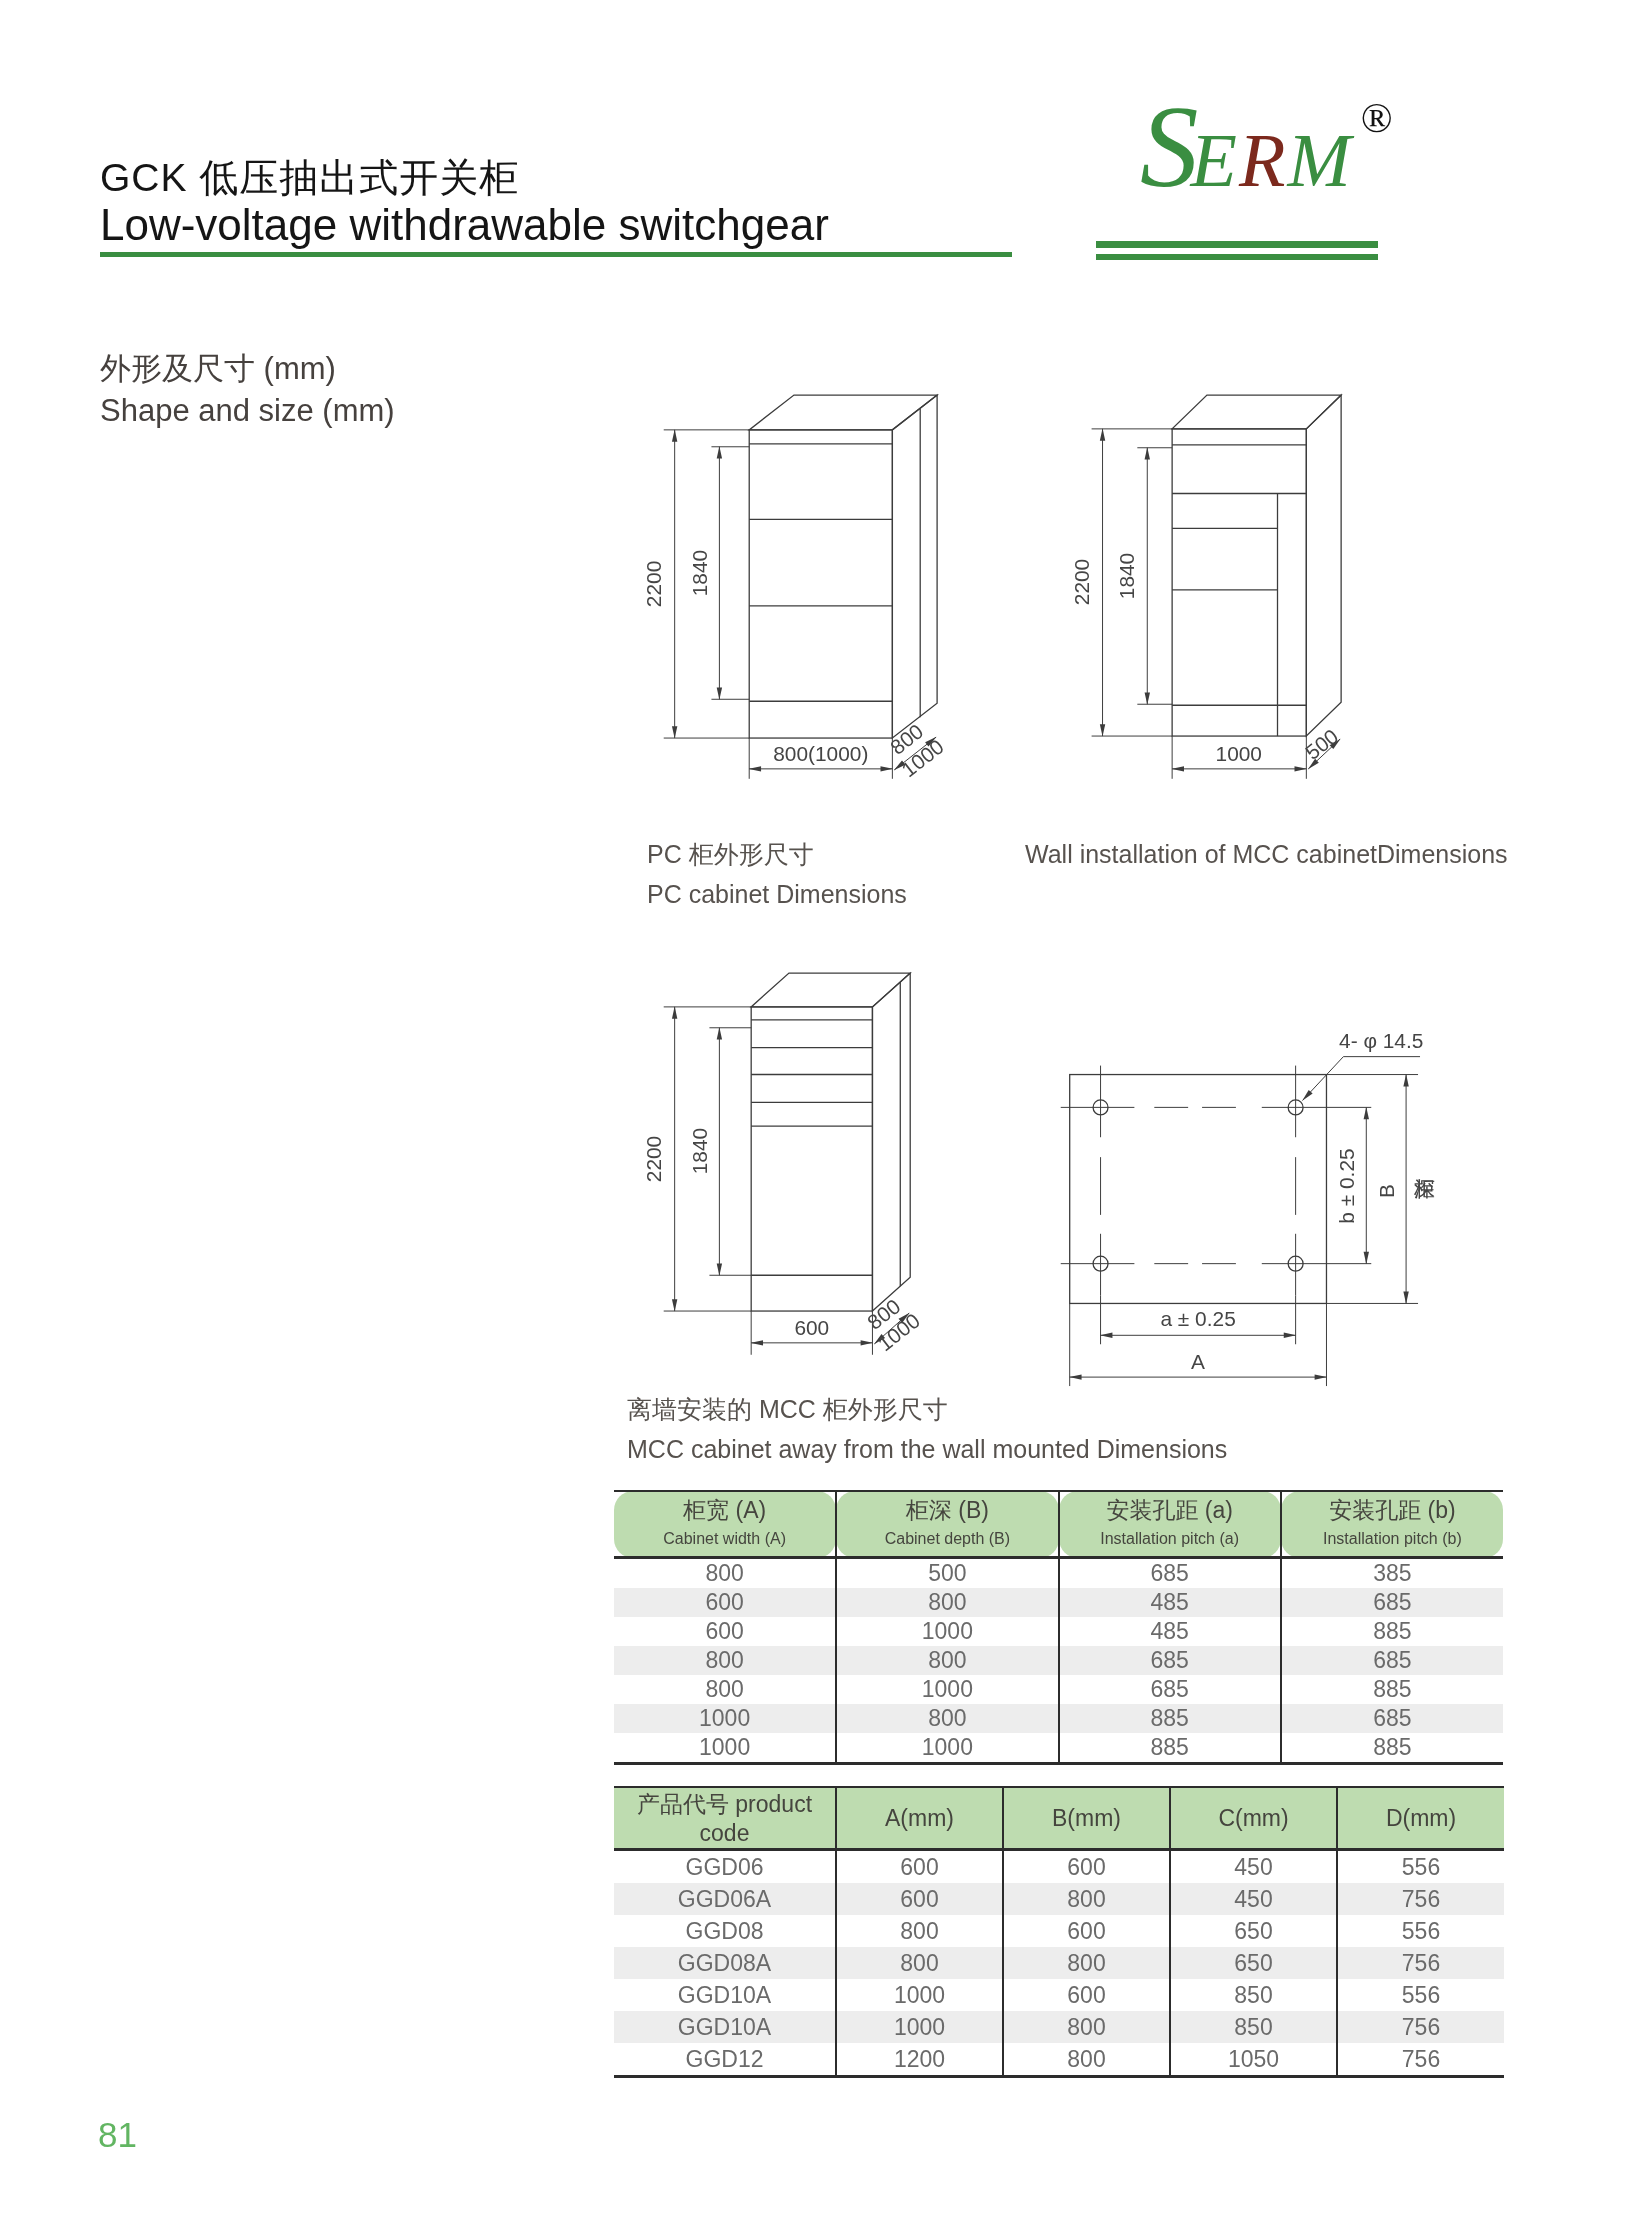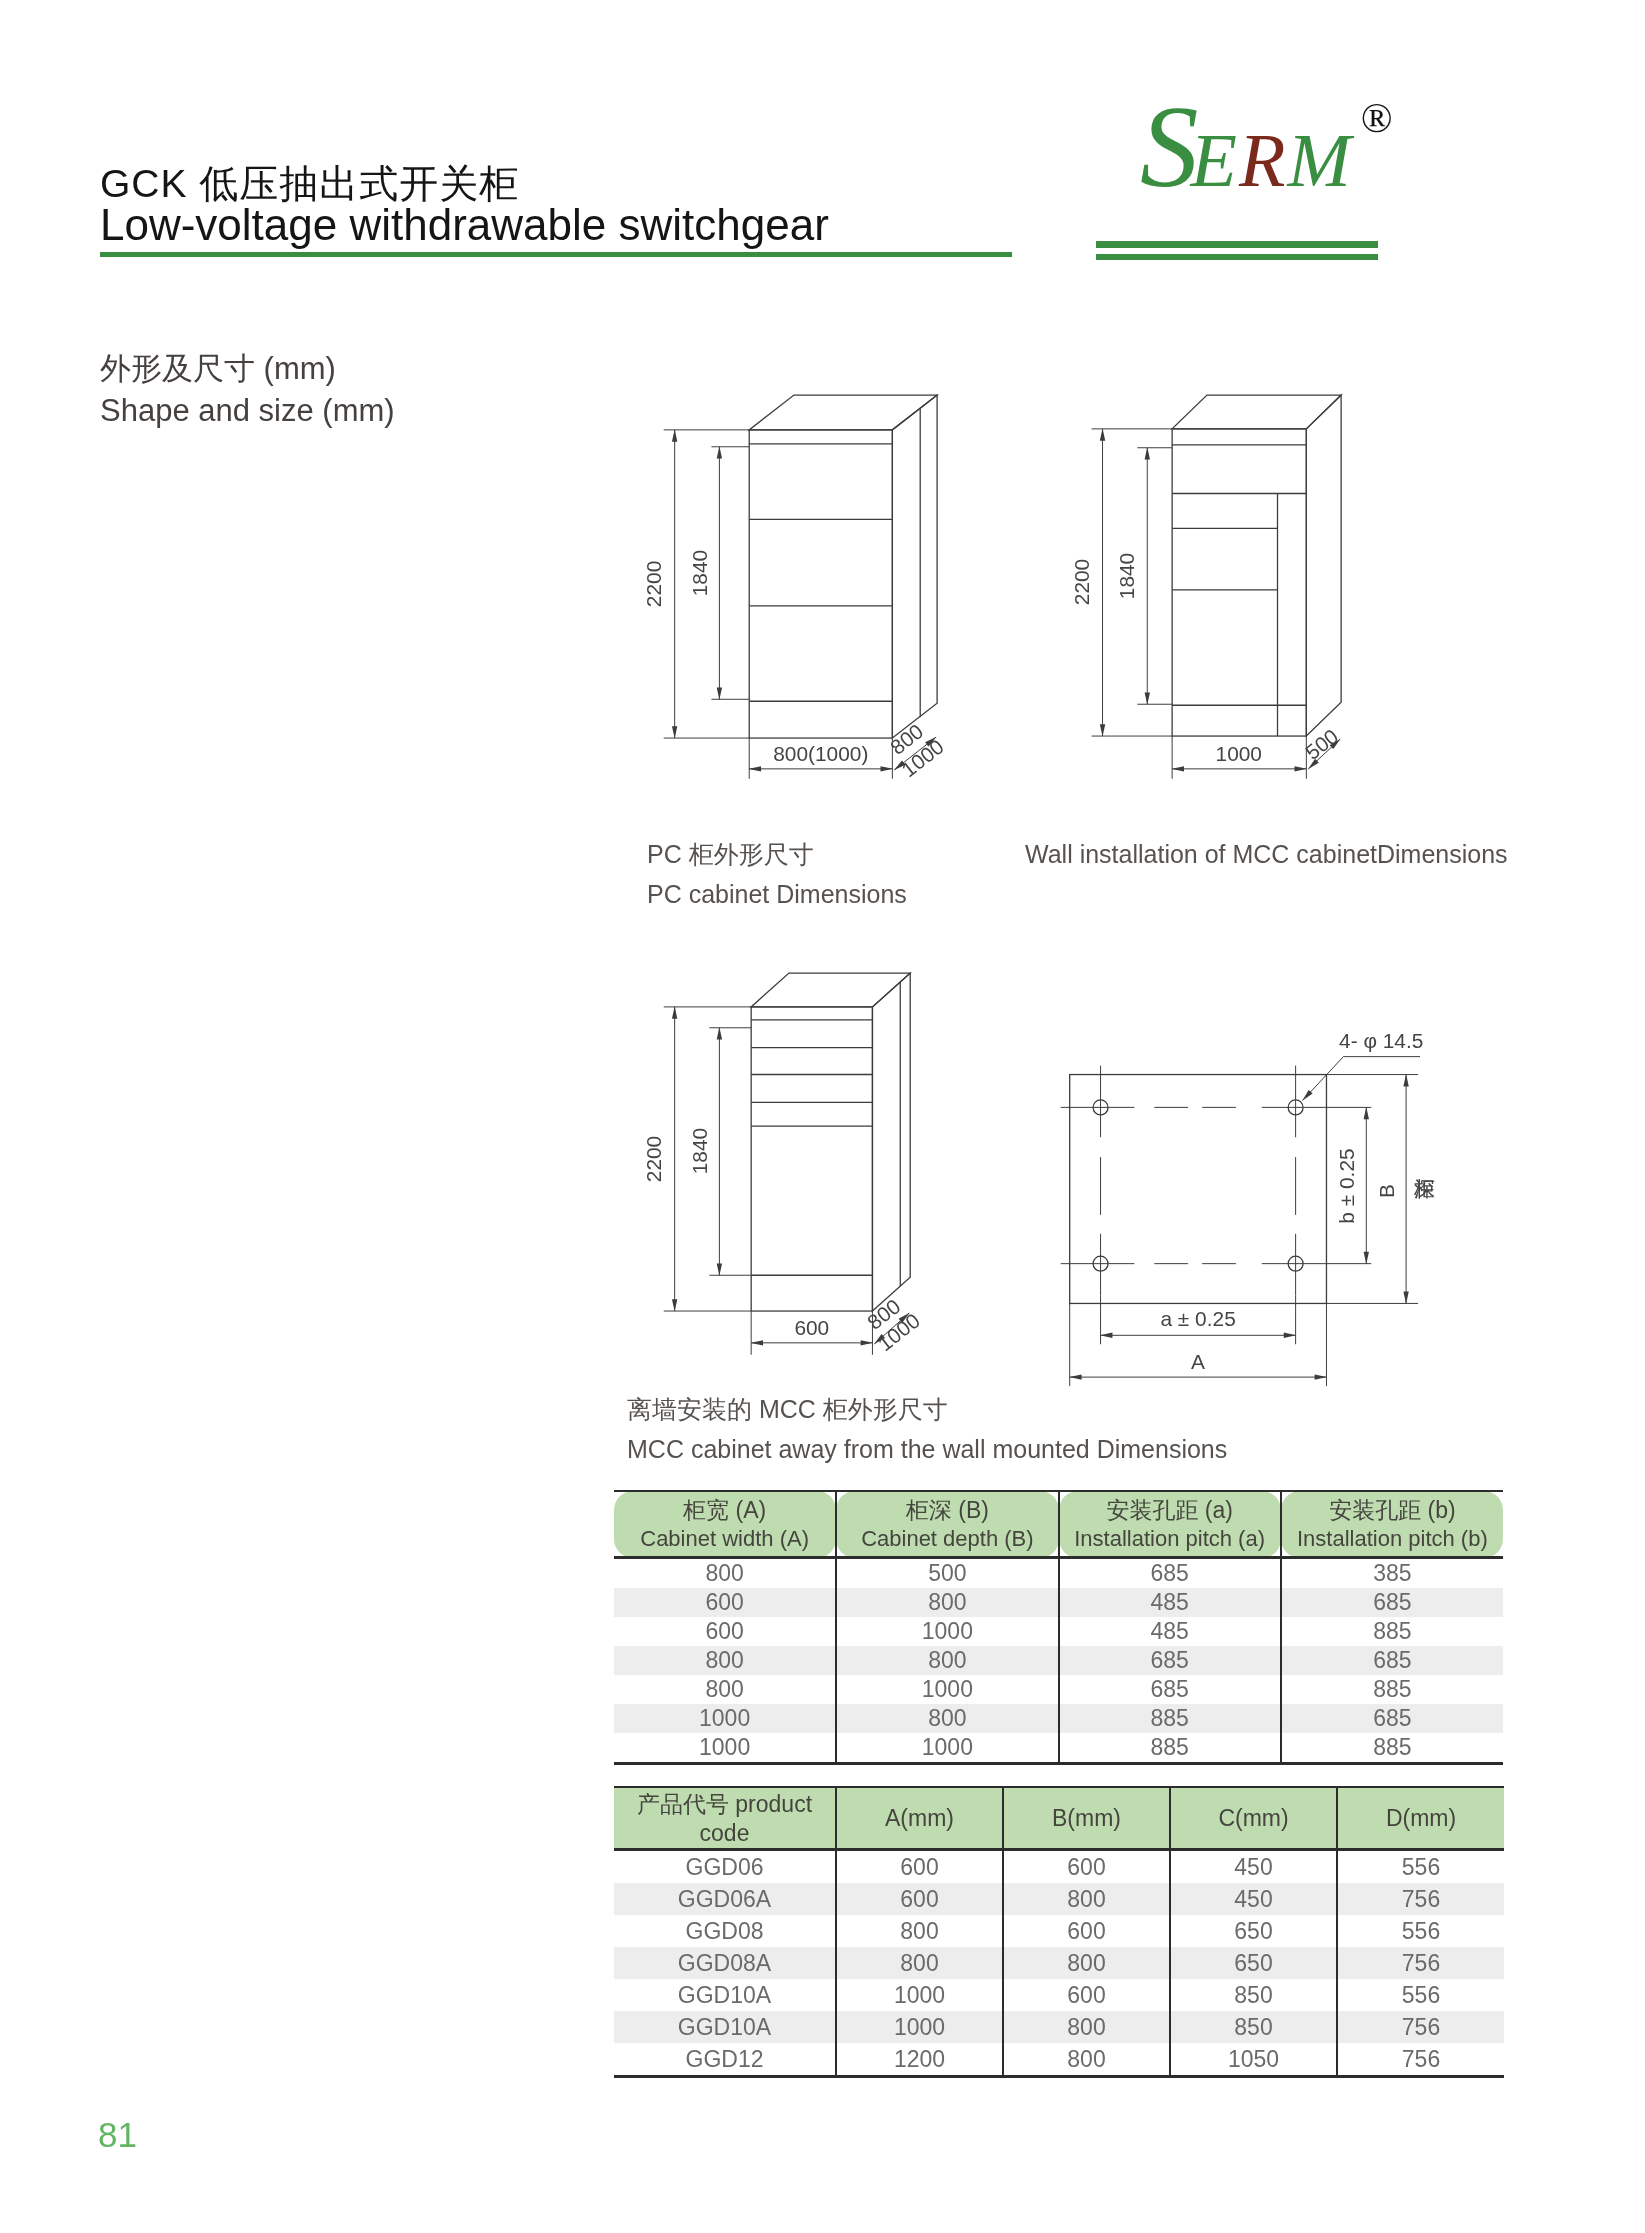--- a/index.html
+++ b/index.html
@@ -9,21 +9,21 @@
     --row-stripe:#ededed;
     --page-number-green:#62b562;
     --drawing-line:#3c3c3c;
   }
   html,body{margin:0;padding:0;background:#ffffff;}
   .page{position:relative;width:1646px;height:2234px;background:#fff;
         font-family:"Liberation Sans","DejaVu Sans",sans-serif;overflow:hidden;}
   .abs{position:absolute;}
 
   
-  .title-zh{left:100px;top:155px;font-size:39px;line-height:46px;color:#151515;letter-spacing:1px;margin-top:6px;}
+  .title-zh{left:100px;top:155px;font-size:39px;line-height:46px;color:#151515;letter-spacing:1px;}
   .title-en{left:100px;top:202px;font-size:44px;line-height:46px;color:#151515;}
   .title-rule{left:100px;top:252px;width:912px;height:5px;background:var(--accent-green);}
 
   .logo{left:1140px;top:88px;display:flex;align-items:baseline;}
   .logo .s{font-family:"Liberation Serif","DejaVu Serif",serif;font-style:italic;font-size:117px;line-height:1;color:var(--accent-green);}
   .logo .erm{font-family:"Liberation Serif","DejaVu Serif",serif;font-style:italic;font-size:76px;line-height:1;letter-spacing:2px;margin-left:-8px;}
   .logo .g{color:var(--accent-green);}
   .logo .r{color:var(--logo-red);}
   .logo .reg{font-family:"Liberation Serif","DejaVu Serif",serif;font-size:42px;color:#121212;position:relative;top:-54px;margin-left:8px;}
   .logo-rule1{left:1096px;top:241px;width:282px;height:7px;background:var(--accent-green);}
@@ -47,21 +47,21 @@
   .tbl-wrap2{left:614px;top:1786px;}
   .spec-table{border-collapse:collapse;table-layout:fixed;width:889px;border-bottom:3px solid #2c2c2c;}
   .spec-table th{background:var(--table-header-bg);color:#45453e;font-weight:normal;
                  border-top:2px solid #2c2c2c;border-bottom:3px solid #2c2c2c;text-align:center;vertical-align:middle;}
   .spec-table th + th, .spec-table td + td{border-left:2px solid #2c2c2c;}
   .spec-table td{text-align:center;vertical-align:middle;font-size:23px;color:#6a6a6a;}
   .spec-table tbody tr:nth-child(even){background:var(--row-stripe);}
   .t1 th{height:62px;border-radius:19px;} .t1 td{height:27px;}
   .t2 th{height:38px;font-size:23px;} .t2 td{height:30px;}
   .h-zh{font-size:23px;line-height:29px;}
-  .h-en{font-size:22px;line-height:28px;}
+  .h-en{font-size:16px;line-height:28px;}
 
   .page-number{left:98px;top:2115px;font-size:35px;color:var(--page-number-green);}
 </style>
 </head>
 <body>
 
 <svg width="0" height="0" style="position:absolute" aria-hidden="true">
   <defs>
     <marker id="arr" viewBox="0 0 12 6" markerWidth="13" markerHeight="7" refX="11.5" refY="3" orient="auto-start-reverse" markerUnits="userSpaceOnUse">
       <path d="M0.5,0.5 L12,3 L0.5,5.5 Z" fill="#3c3c3c"></path>

